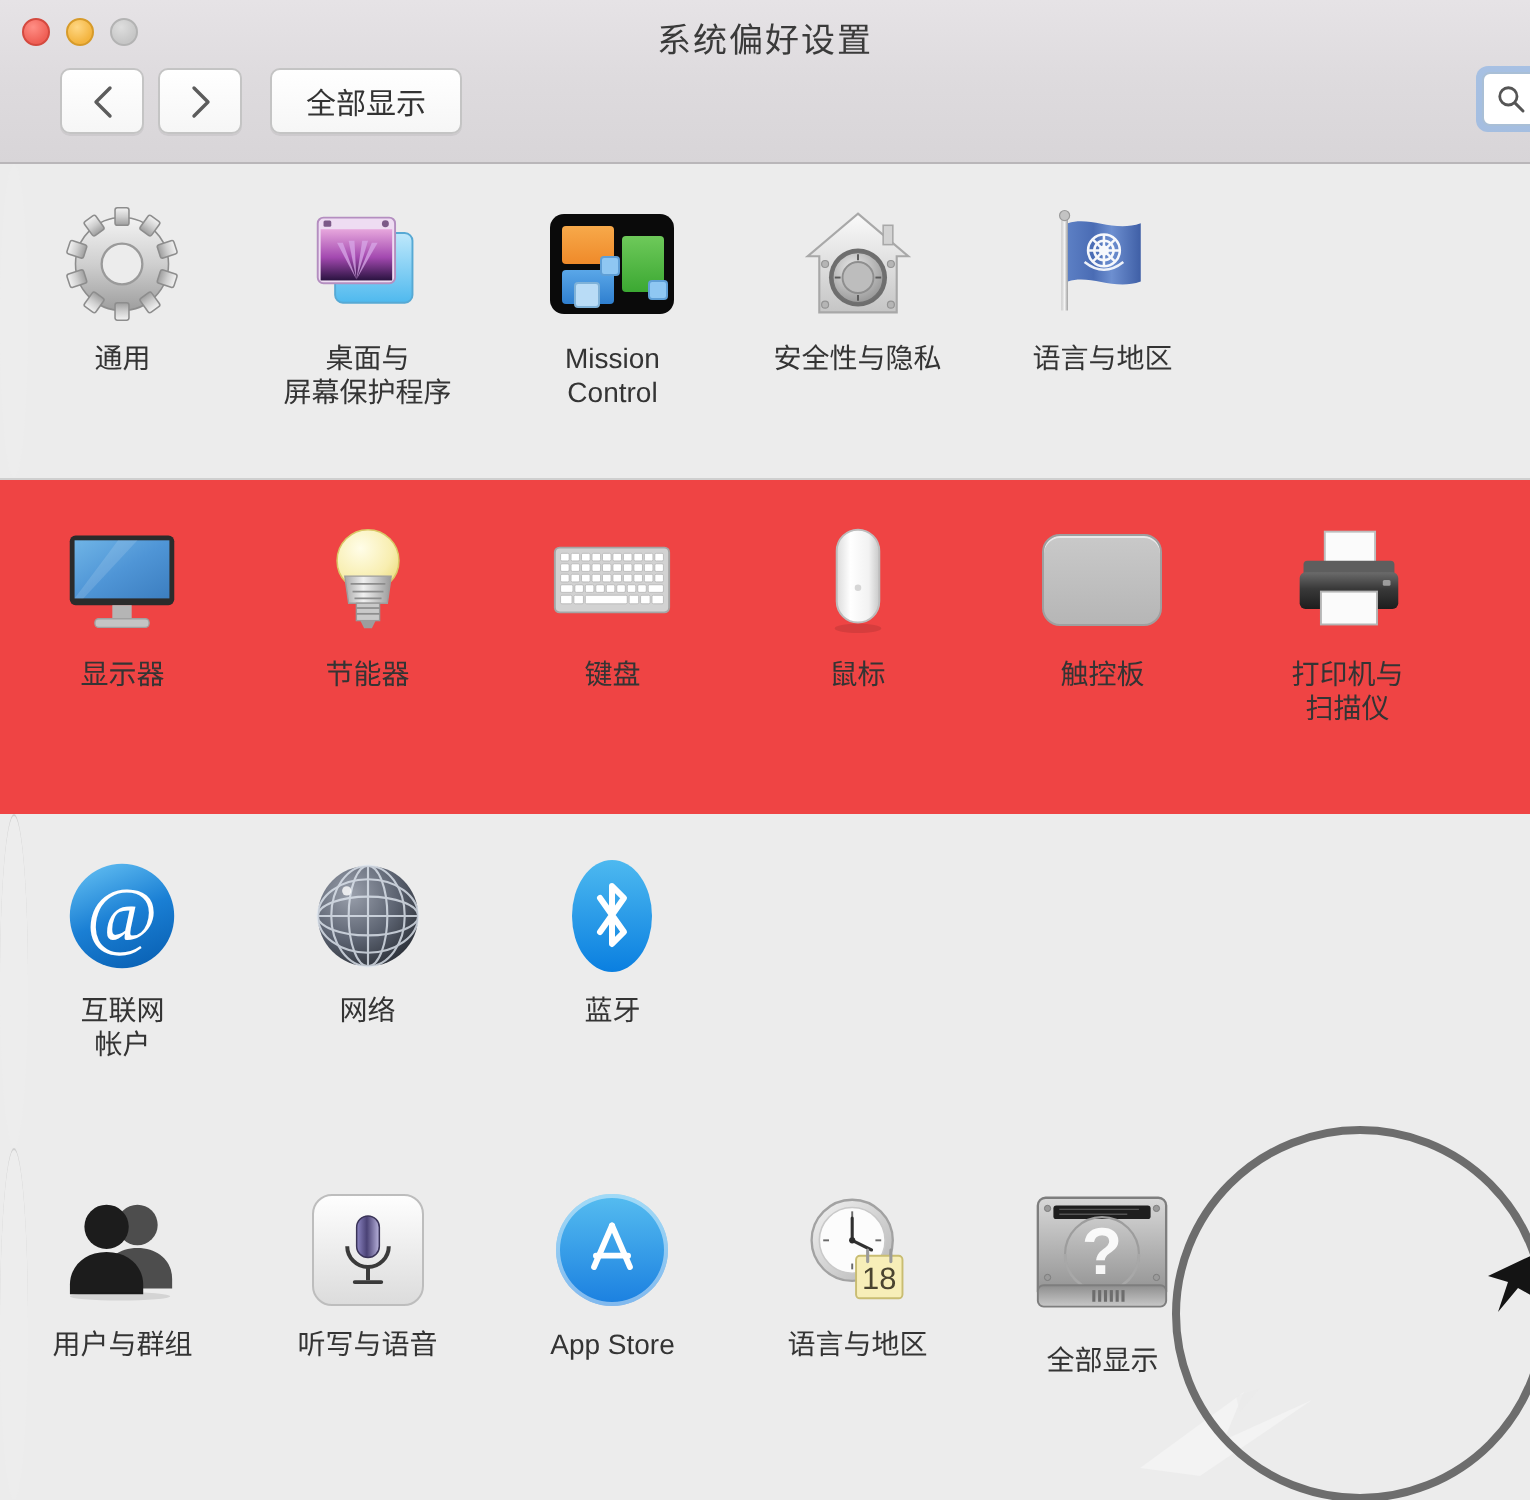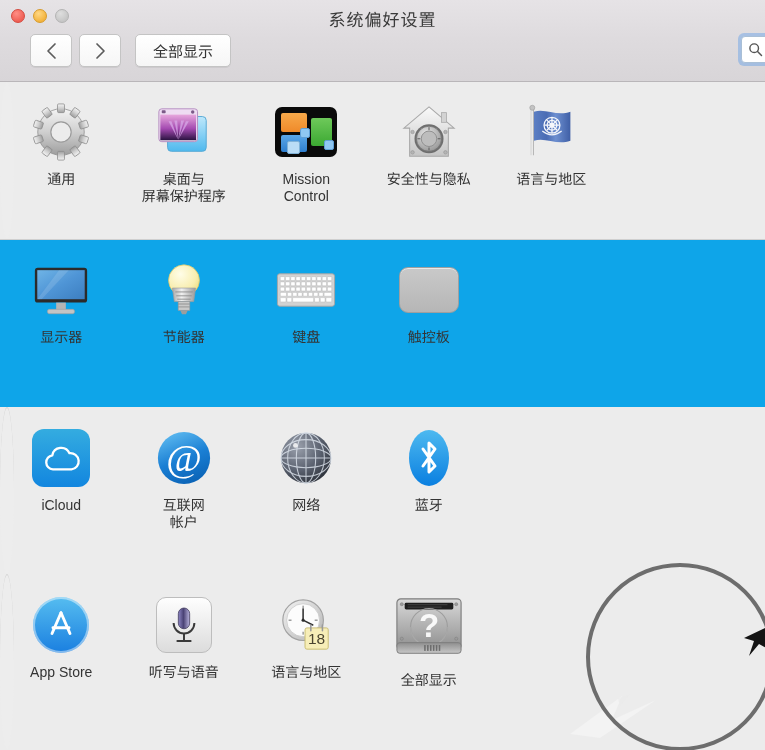--- a/index.html
+++ b/index.html
@@ -107,21 +107,21 @@
     white-space: nowrap;
   }
 
   
   .content { position: relative; }
   .band {
     position: relative;
     box-sizing: border-box;
   }
   .band.light { background: #ededed; }
-  .band.dark  { background: #0ea5e9; }
+  .band.dark  { background: #ef4444; }
   .band + .band { border-top: 1px solid #cfcfcf; }
 
   .row {
     display: flex;
     width: 765px;
     padding-top: 18px;
     box-sizing: border-box;
   }
   .cell {
     width: 122.5px;
@@ -580,44 +580,72 @@
                 <rect x="18" y="29" width="22" height="4.5" rx="0.7"></rect>
                 <rect x="41" y="29" width="5" height="4.5" rx="0.7"></rect>
                   <rect x="47" y="29" width="5" height="4.5" rx="0.7"></rect>
                 <rect x="53" y="29" width="6" height="4.5" rx="0.7"></rect>
               </g>
             </svg>
           </div>
           <div class="caption">键盘</div>
         </div>
 
+        <div class="cell">
+          <div class="iconbox">
+            <svg class="icon-svg" width="40" height="60" viewBox="0 0 40 62">
+              <defs>
+                <linearGradient id="gMouse" x1="0" y1="0" x2="1" y2="0">
+                  <stop offset="0" stop-color="#dcdcdc"></stop>
+                    <stop offset="0.32" stop-color="#ffffff"></stop>
+                  <stop offset="0.75" stop-color="#f2f2f2"></stop>
+                    <stop offset="1" stop-color="#c9c9c9"></stop>
+                </linearGradient>
+              </defs>
+              <rect x="9" y="5" width="22" height="48" rx="11" fill="url(#gMouse)" stroke="#bcbcbc" stroke-width="1"></rect>
+              <circle cx="20" cy="35" r="1.7" fill="#d6d6d6"></circle>
+              <ellipse cx="20" cy="56" rx="12" ry="2.4" fill="#000" opacity="0.10"></ellipse>
+            </svg>
+          </div>
+          <div class="caption">鼠标</div>
+        </div>
 
         <div class="cell">
           <div class="iconbox">
             <div class="trackpad"></div>
           </div>
           <div class="caption">触控板</div>
         </div>
 
+        <div class="cell">
+          <div class="iconbox">
+            <svg class="icon-svg" width="60" height="58" viewBox="0 0 62 60">
+              <defs>
+                <linearGradient id="gPrn" x1="0" y1="0" x2="0" y2="1">
+                  <stop offset="0" stop-color="#6b6b6b"></stop>
+                    <stop offset="0.45" stop-color="#393939"></stop>
+                    <stop offset="1" stop-color="#1d1d1d"></stop>
+                </linearGradient>
+              </defs>
+              <rect x="19" y="5" width="26" height="17" fill="#fbfbfb" stroke="#bdbdbd" stroke-width="1"></rect>
+              <rect x="8" y="20" width="47" height="8" rx="2" fill="#5e5e5e"></rect>
+              <rect x="6" y="26" width="51" height="19" rx="3" fill="url(#gPrn)"></rect>
+              <rect x="17" y="36" width="29" height="17" fill="#fbfbfb" stroke="#b5b5b5" stroke-width="1"></rect>
+              <rect x="49" y="30" width="4" height="3" rx="0.8" fill="#9c9c9c"></rect>
+            </svg>
+          </div>
+          <div class="caption">打印机与
+扫描仪</div>
+        </div>
       </div>
     </div>
 
     <div class="band light" style="height:167px;">
       <div class="row">
 
-        <div class="cell">
-          <div class="iconbox">
-            <div class="icloud">
-              <svg class="icon-svg" width="40" height="27" viewBox="0 0 42 28">
-                <path d="M12.5 25.5 a7.5 7.5 0 0 1 -0.6 -14.9 a9.5 9.5 0 0 1 18 -2.2 a6.5 6.5 0 0 1 2.1 17.1 z" fill="none" stroke="#ffffff" stroke-width="2.4" stroke-linejoin="round"></path>
-              </svg>
-            </div>
-          </div>
-          <div class="caption">iCloud</div>
-        </div>
 
         <div class="cell">
           <div class="iconbox">
             <svg class="icon-svg" width="58" height="58" viewBox="0 0 60 60">
               <defs>
                 <linearGradient id="gAt" x1="0.3" y1="0" x2="0.7" y2="1">
                   <stop offset="0" stop-color="#5bb8ef"></stop>
                     <stop offset="0.5" stop-color="#1a7fd4"></stop>
                     <stop offset="1" stop-color="#0a62b5"></stop>
                 </linearGradient>
@@ -666,36 +694,37 @@
           </div>
           <div class="caption">蓝牙</div>
         </div>
 
       </div>
     </div>
 
     <div class="band light" style="height:176px;">
       <div class="row">
 
-
-
-        <div class="cell">
-          <div class="iconbox">
-            <div class="appstore">
-              <svg class="icon-svg" width="34" height="34" viewBox="0 0 36 36">
-                <g stroke="#ffffff" stroke-width="3.1" stroke-linecap="round" fill="none">
-                  <line x1="18" y1="5" x2="8.5" y2="27"></line>
-                  <line x1="18" y1="5" x2="27.5" y2="27"></line>
-                  <line x1="9.5" y1="21" x2="26.5" y2="21"></line>
-                </g>
-              </svg>
-            </div>
-          </div>
-          <div class="caption">App Store</div>
-        </div>
+        <div class="cell">
+          <div class="iconbox">
+            <svg class="icon-svg" width="62" height="54" viewBox="0 0 64 56">
+              <g fill="#4d4d4d">
+                <circle cx="40" cy="15" r="10.5"></circle>
+                <path d="M40 27 c11 0 18 7 18 16 v5 H22 v-5 c0-9 7-16 18-16z"></path>
+              </g>
+              <g fill="#1c1c1c">
+                <circle cx="24" cy="16" r="11.5"></circle>
+                <path d="M24 29 c12 0 19 8 19 17 v5 H5 v-5 c0-9 7-17 19-17z"></path>
+              </g>
+              <ellipse cx="31" cy="52" rx="26" ry="2.2" fill="#000" opacity="0.10"></ellipse>
+            </svg>
+          </div>
+          <div class="caption">用户与群组</div>
+        </div>
+
 
         <div class="cell">
           <div class="iconbox">
             <div class="dict">
               <svg class="icon-svg" width="34" height="40" viewBox="0 0 36 42">
                 <defs>
                   <linearGradient id="gMic" x1="0" y1="0" x2="1" y2="0">
                     <stop offset="0" stop-color="#8d86c4"></stop>
                       <stop offset="0.45" stop-color="#4a4275"></stop>
                       <stop offset="1" stop-color="#b9b3dd"></stop>
@@ -706,20 +735,35 @@
                 <line x1="18" y1="30" x2="18" y2="37" stroke="#3a3a3a" stroke-width="2.1"></line>
                 <line x1="11" y1="38" x2="25" y2="38" stroke="#3a3a3a" stroke-width="2.1" stroke-linecap="round"></line>
               </svg>
             </div>
           </div>
           <div class="caption">听写与语音</div>
         </div>
 
         <div class="cell">
           <div class="iconbox">
+            <div class="appstore">
+              <svg class="icon-svg" width="34" height="34" viewBox="0 0 36 36">
+                <g stroke="#ffffff" stroke-width="3.1" stroke-linecap="round" fill="none">
+                  <line x1="18" y1="5" x2="8.5" y2="27"></line>
+                  <line x1="18" y1="5" x2="27.5" y2="27"></line>
+                  <line x1="9.5" y1="21" x2="26.5" y2="21"></line>
+                </g>
+              </svg>
+            </div>
+          </div>
+          <div class="caption">App Store</div>
+        </div>
+
+        <div class="cell">
+          <div class="iconbox">
             <svg class="icon-svg" width="62" height="58" viewBox="0 0 64 60">
               <defs>
                 <linearGradient id="gClkRim" x1="0" y1="0" x2="1" y2="1">
                   <stop offset="0" stop-color="#f3f3f3"></stop>
                     <stop offset="1" stop-color="#b4b4b4"></stop>
                 </linearGradient>
               </defs>
               <circle cx="29" cy="25" r="21" fill="url(#gClkRim)" stroke="#a2a2a2" stroke-width="1.2"></circle>
               <circle cx="29" cy="25" r="17" fill="#fcfcfc" stroke="#c9c9c9" stroke-width="0.8"></circle>
               <g stroke="#6a6a6a" stroke-width="1">

